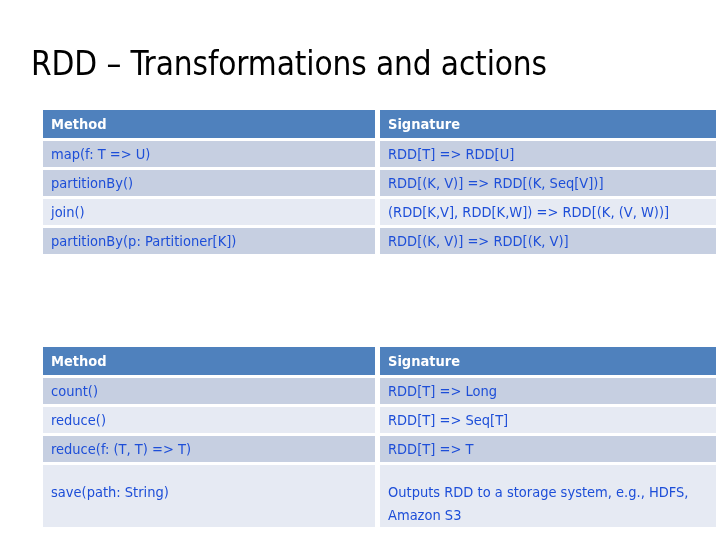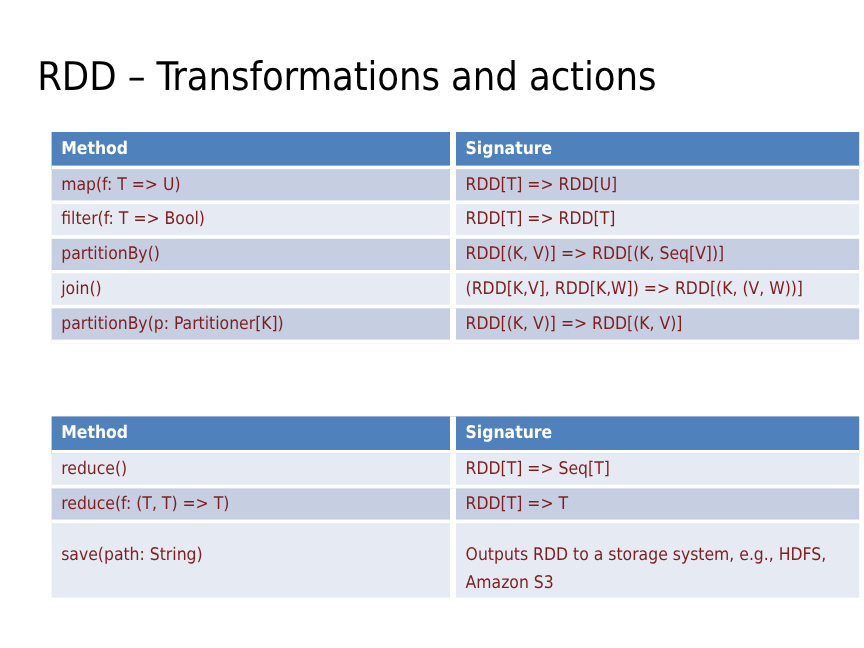--- a/index.html
+++ b/index.html
@@ -54,21 +54,21 @@
   .ppt-table col.col-signature { width: 336px; }
 
   .ppt-table th,
   .ppt-table td {
     text-align: left;
     vertical-align: middle;
     padding: 0 8px;
     font-family: "DejaVu Sans Condensed", "Liberation Sans Narrow", "Liberation Sans", sans-serif;
     font-stretch: condensed;
     font-size: 14.5px;
-    color: #7f1d1d;
+    color: #1d4ed8;
     border-right: 5px solid #ffffff;
     border-bottom: 3px solid #ffffff;
     box-sizing: border-box;
   }
 
   .ppt-table th:last-child,
   .ppt-table td:last-child {
     border-right: none;
   }
 
@@ -120,24 +120,20 @@
       <tr>
         <th>Method</th>
         <th>Signature</th>
       </tr>
     </thead>
     <tbody>
       <tr class="row-dark">
         <td>map(f: T =&gt; U)</td>
         <td>RDD[T] =&gt; RDD[U]</td>
       </tr>
-      <tr class="row-light">
-        <td>filter(f: T =&gt; Bool)</td>
-        <td>RDD[T] =&gt; RDD[T]</td>
-      </tr>
       <tr class="row-dark">
         <td>partitionBy()</td>
         <td>RDD[(K, V)] =&gt; RDD[(K, Seq[V])]</td>
       </tr>
       <tr class="row-light">
         <td>join()</td>
         <td>(RDD[K,V], RDD[K,W]) =&gt; RDD[(K, (V, W))]</td>
       </tr>
       <tr class="row-dark">
         <td>partitionBy(p: Partitioner[K])</td>
@@ -151,20 +147,24 @@
       <col class="col-method">
       <col class="col-signature">
     </colgroup>
     <thead>
       <tr>
         <th>Method</th>
         <th>Signature</th>
       </tr>
     </thead>
     <tbody>
+      <tr class="row-dark">
+        <td>count()</td>
+        <td>RDD[T] =&gt; Long</td>
+      </tr>
       <tr class="row-light">
         <td>reduce()</td>
         <td>RDD[T] =&gt; Seq[T]</td>
       </tr>
       <tr class="row-dark">
         <td>reduce(f: (T, T) =&gt; T)</td>
         <td>RDD[T] =&gt; T</td>
       </tr>
       <tr class="row-light row-tall">
         <td>save(path: String)</td>

